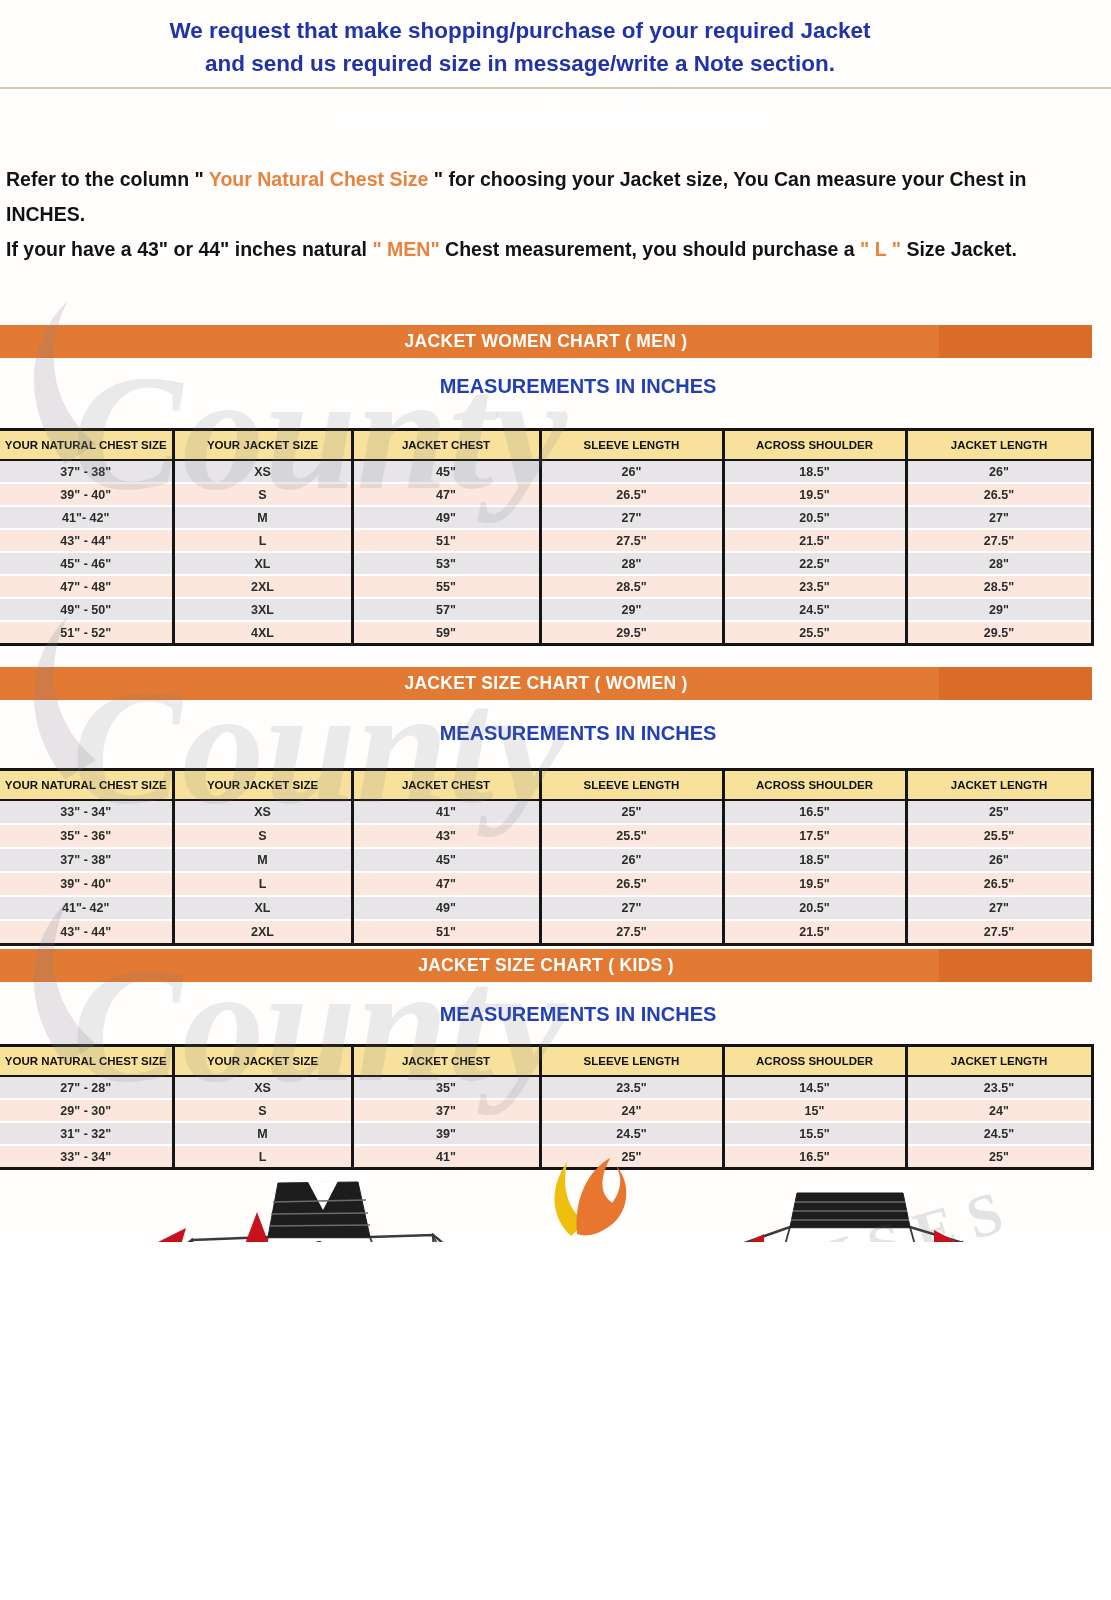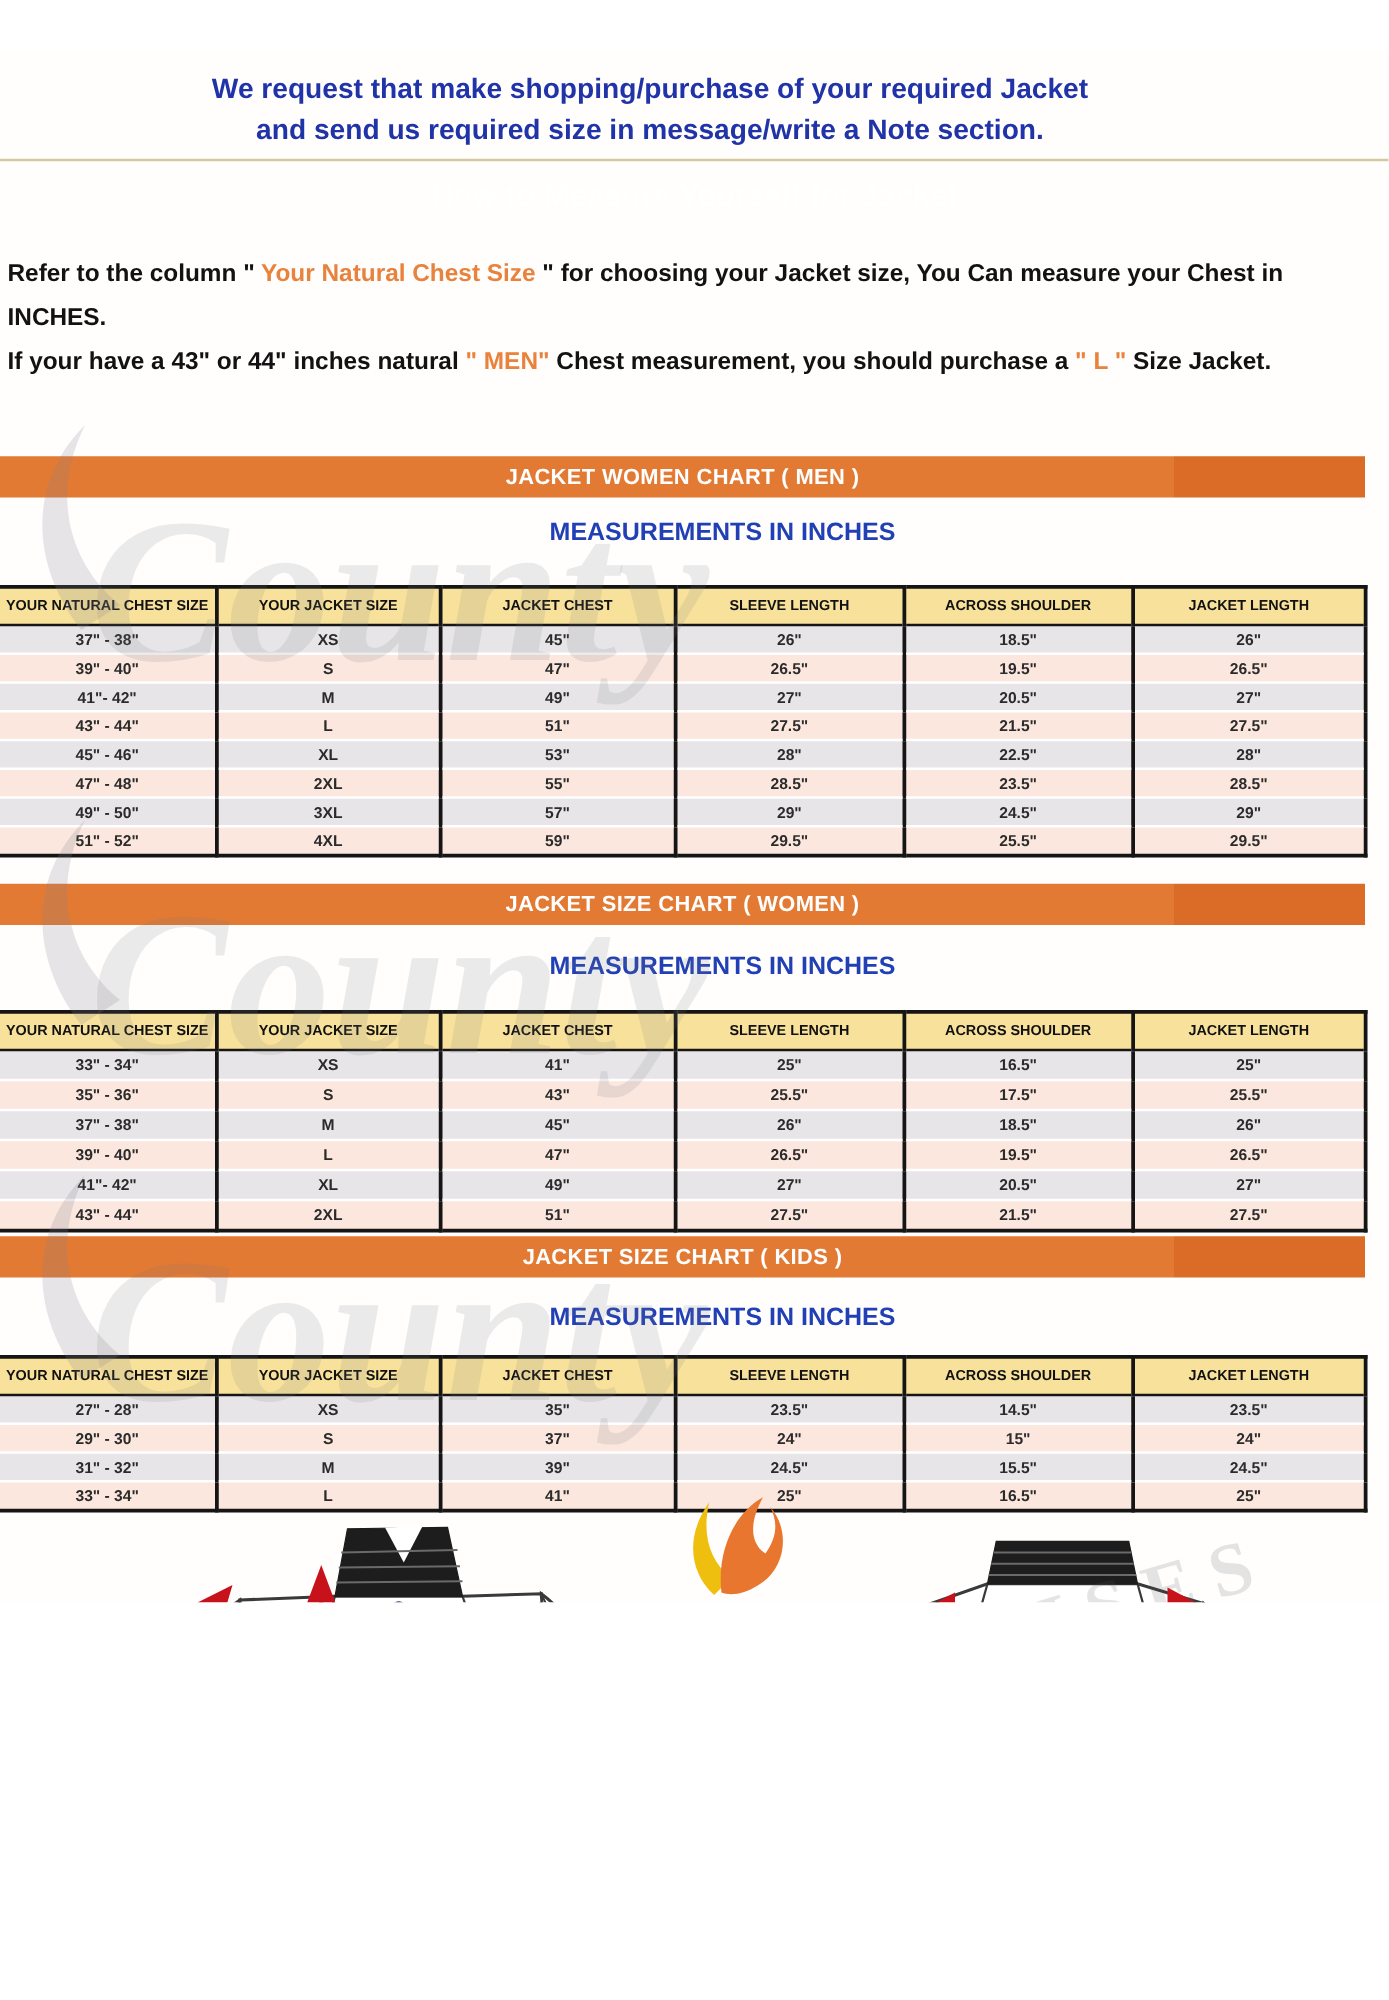--- a/index.html
+++ b/index.html
@@ -1,17 +1,17 @@
 <!DOCTYPE html>
 <html><head>
 <meta charset="utf-8">
 <style>
   html,body{margin:0;padding:0;background:#ffffff;}
   #page{position:relative;width:1111px;height:1242px;background:#fffefd;overflow:hidden;
-        font-family:"Liberation Sans",sans-serif;margin-top:40px;}
+        font-family:"Liberation Sans",sans-serif;}
   
   .intro{position:absolute;left:0;top:14px;width:1040px;text-align:center;
          color:#2033a8;font-weight:bold;font-size:22.5px;line-height:33px;}
   
   .main-banner{position:absolute;left:0;top:87px;width:1111px;height:59px;
 reserve               background:linear-gradient(180deg,#ea8740 0%,#e07029 100%);
                border-top:2px solid #d8c8a2;box-sizing:border-box;
                color:#ffffff;font-weight:bold;font-size:25px;text-align:center;line-height:57px;}
   .section-banner{position:absolute;left:0;width:1092px;height:33px;
                   background:linear-gradient(90deg,#e37a33 0%,#e37a33 86%,#db6c27 86%,#db6c27 100%);

